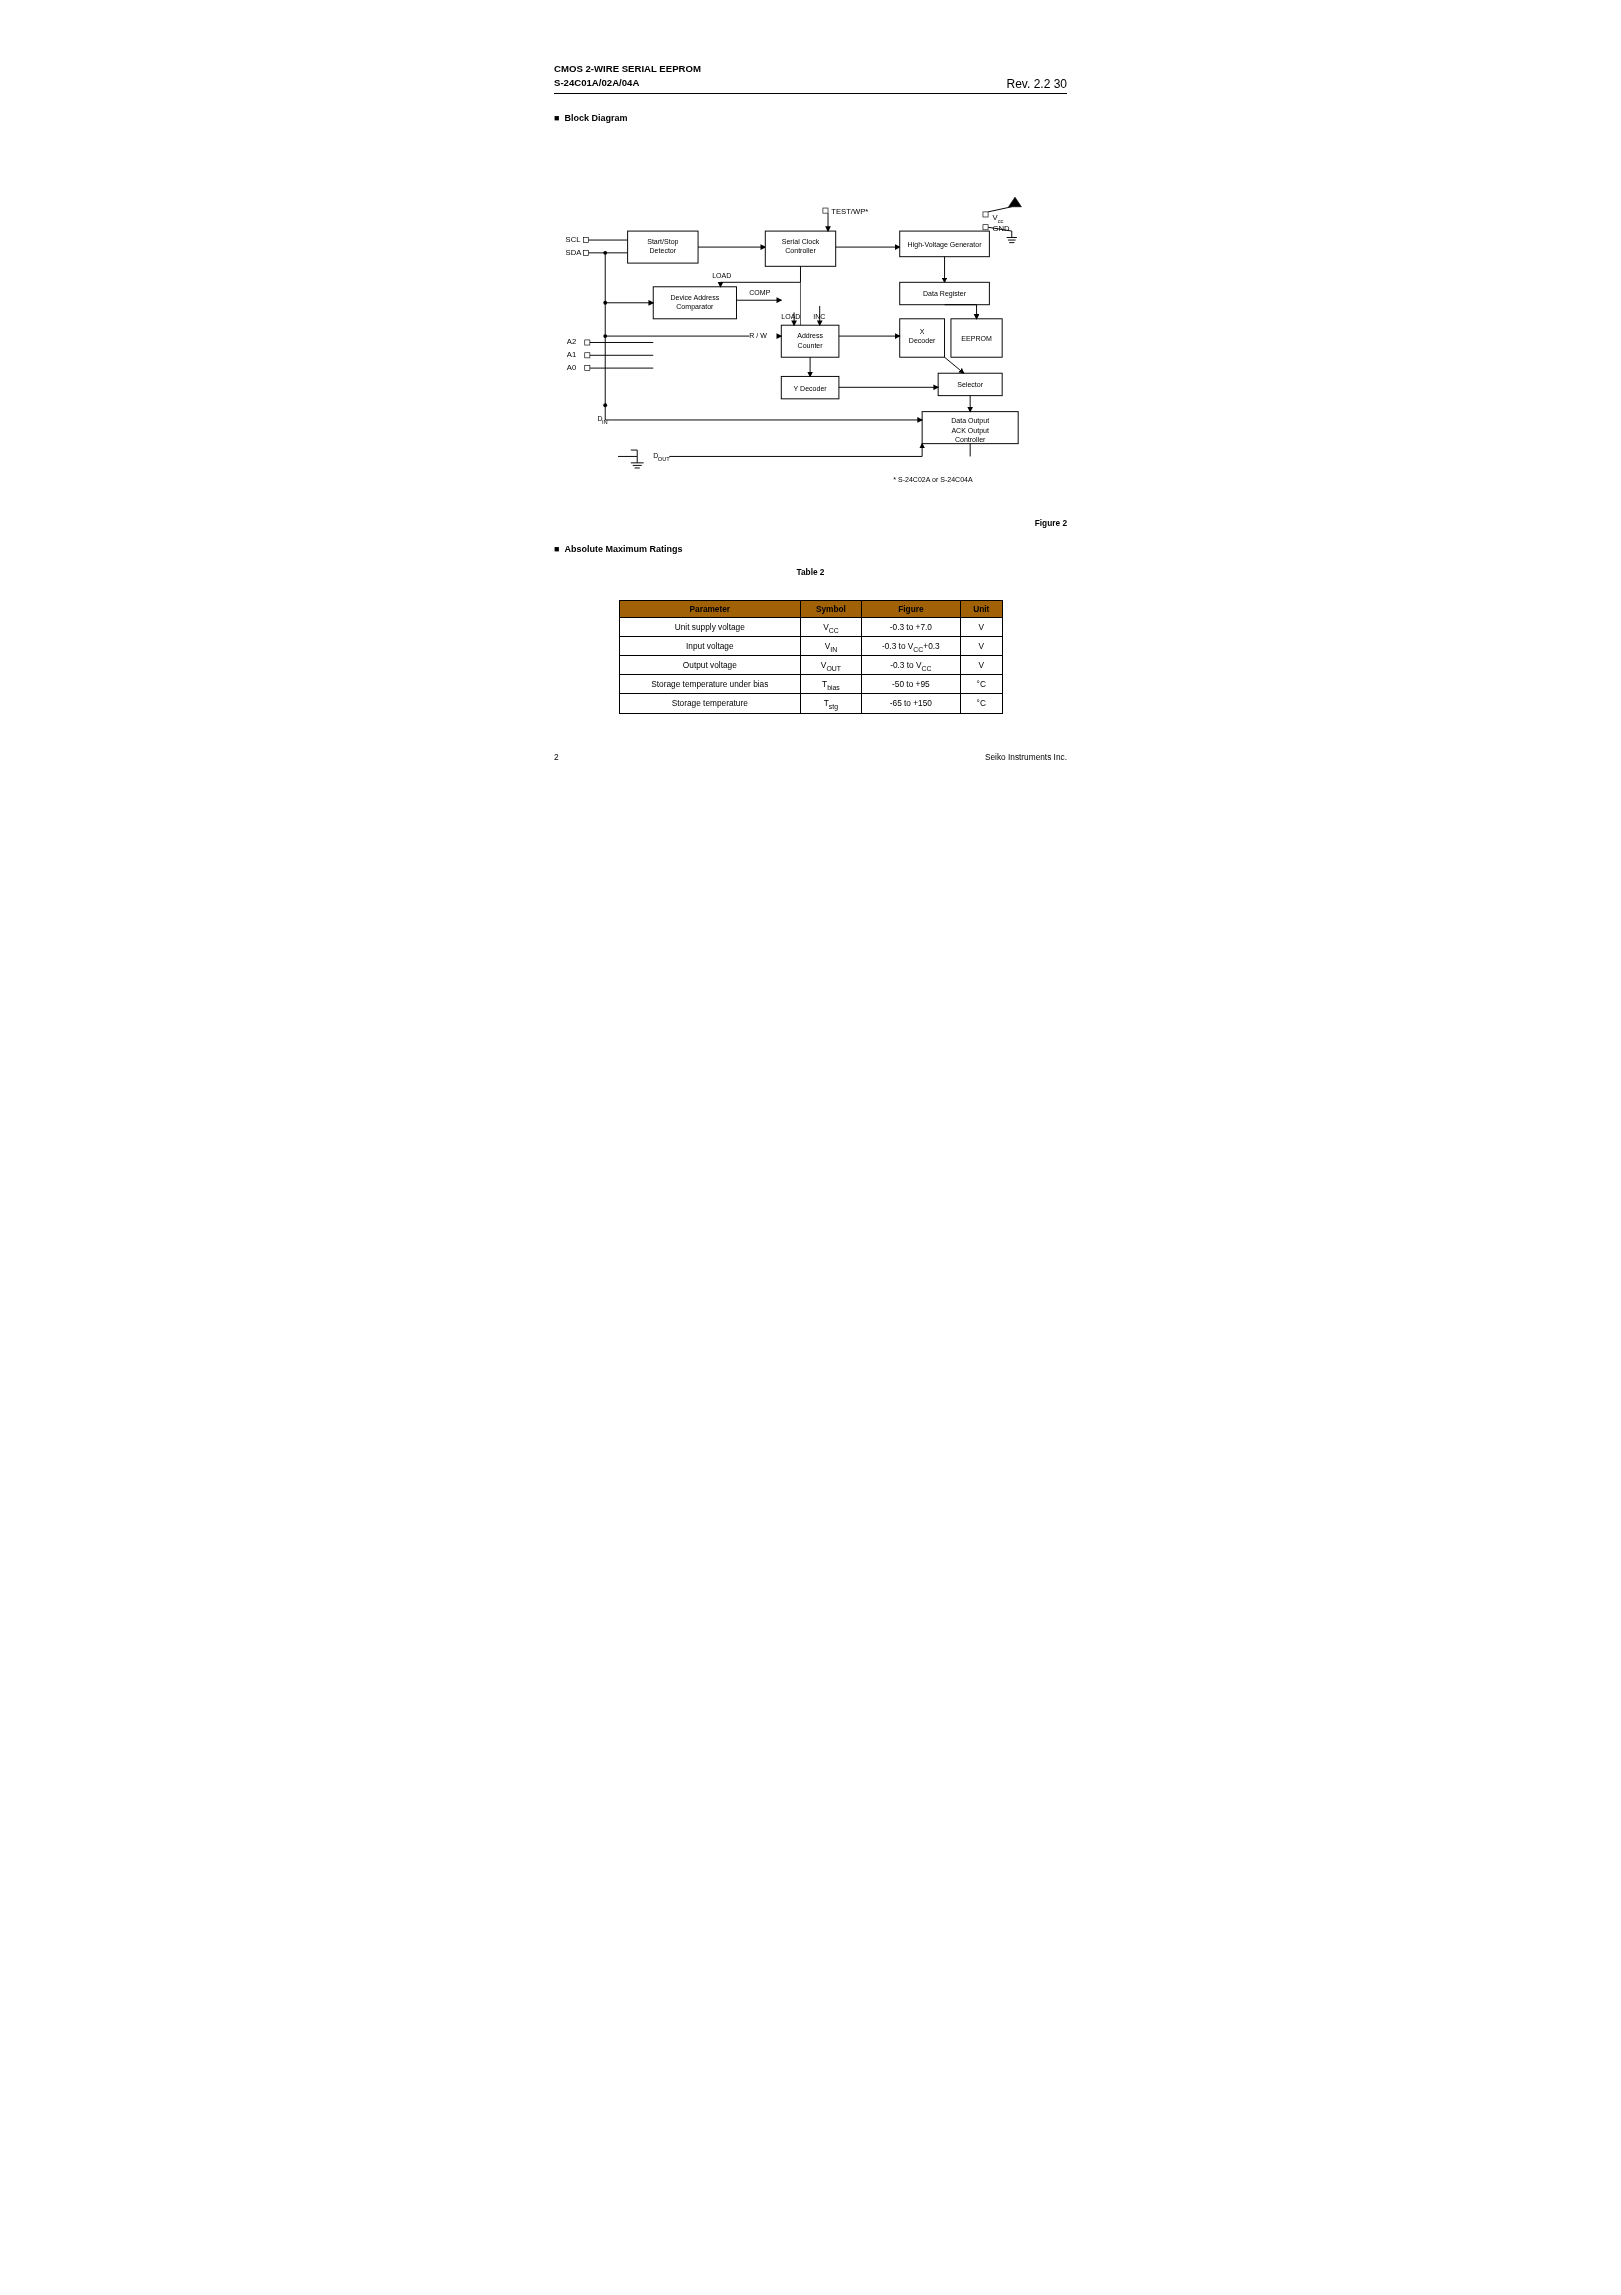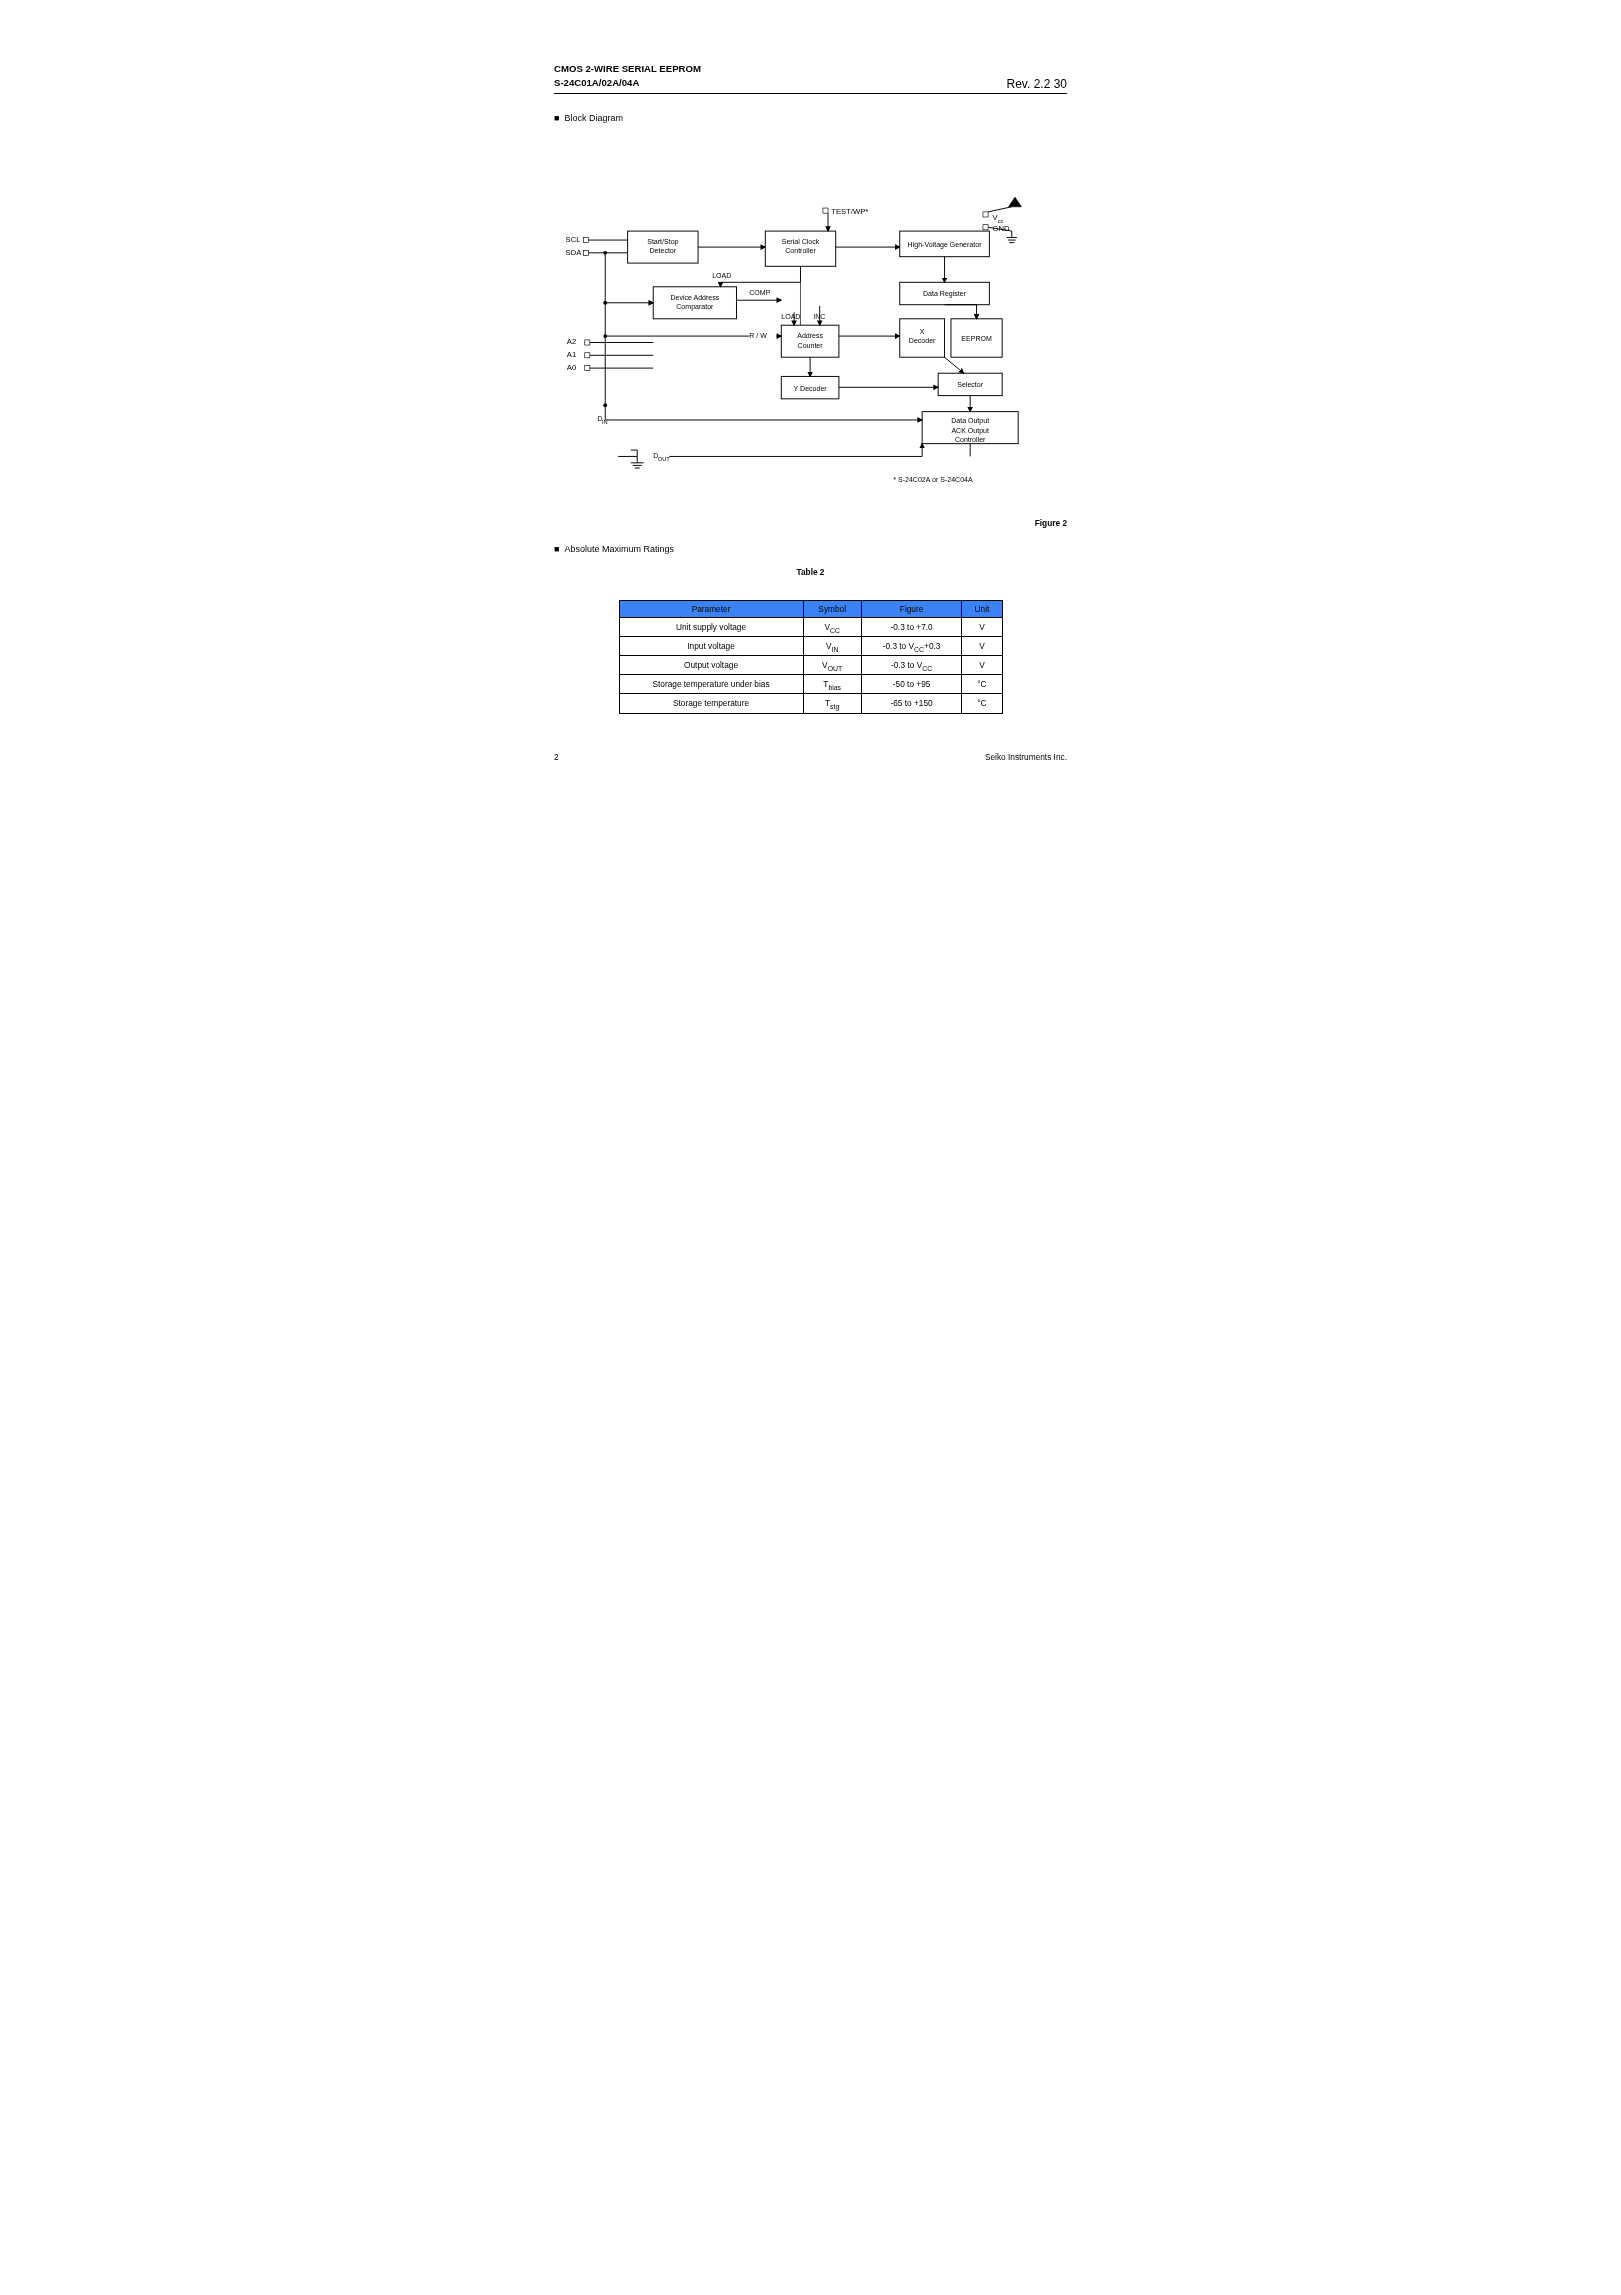--- a/index.html
+++ b/index.html
@@ -22,21 +22,21 @@
       justify-content: space-between;
       align-items: flex-end;
     }
     .header-left { font-weight: bold; font-size: 9.6px; line-height: 1.5; margin-top: 43px; }
     .header-right { font-size: 12px; }
 
     
     .section-header {
       display: flex;
       align-items: flex-start;
-      font-weight: normal;
+      font-weight: bold;
       font-size: 9px;
       margin-bottom: 13px;
     }
     .section-header::before {
       content: '■';
       margin-right: 5.1px;
     }
 
     
     .block-diagram-container {
@@ -67,22 +67,22 @@
       width: 384px;
       margin: 0 auto;
       font-size: 8.3px;
     }
     table.data-table th, table.data-table td {
       border: 0.6px solid #000;
       padding: 3.2px 6.4px;
       text-align: center;
     }
     table.data-table th {
-      background: #3b82f6;
-      font-weight: normal;
+      background: #a16207;
+      font-weight: bold;
     }
 
     
     .page-footer {
       margin-top: 38px;
       display: flex;
       justify-content: space-between;
       align-items: center;
       font-size: 8.3px;
     }

